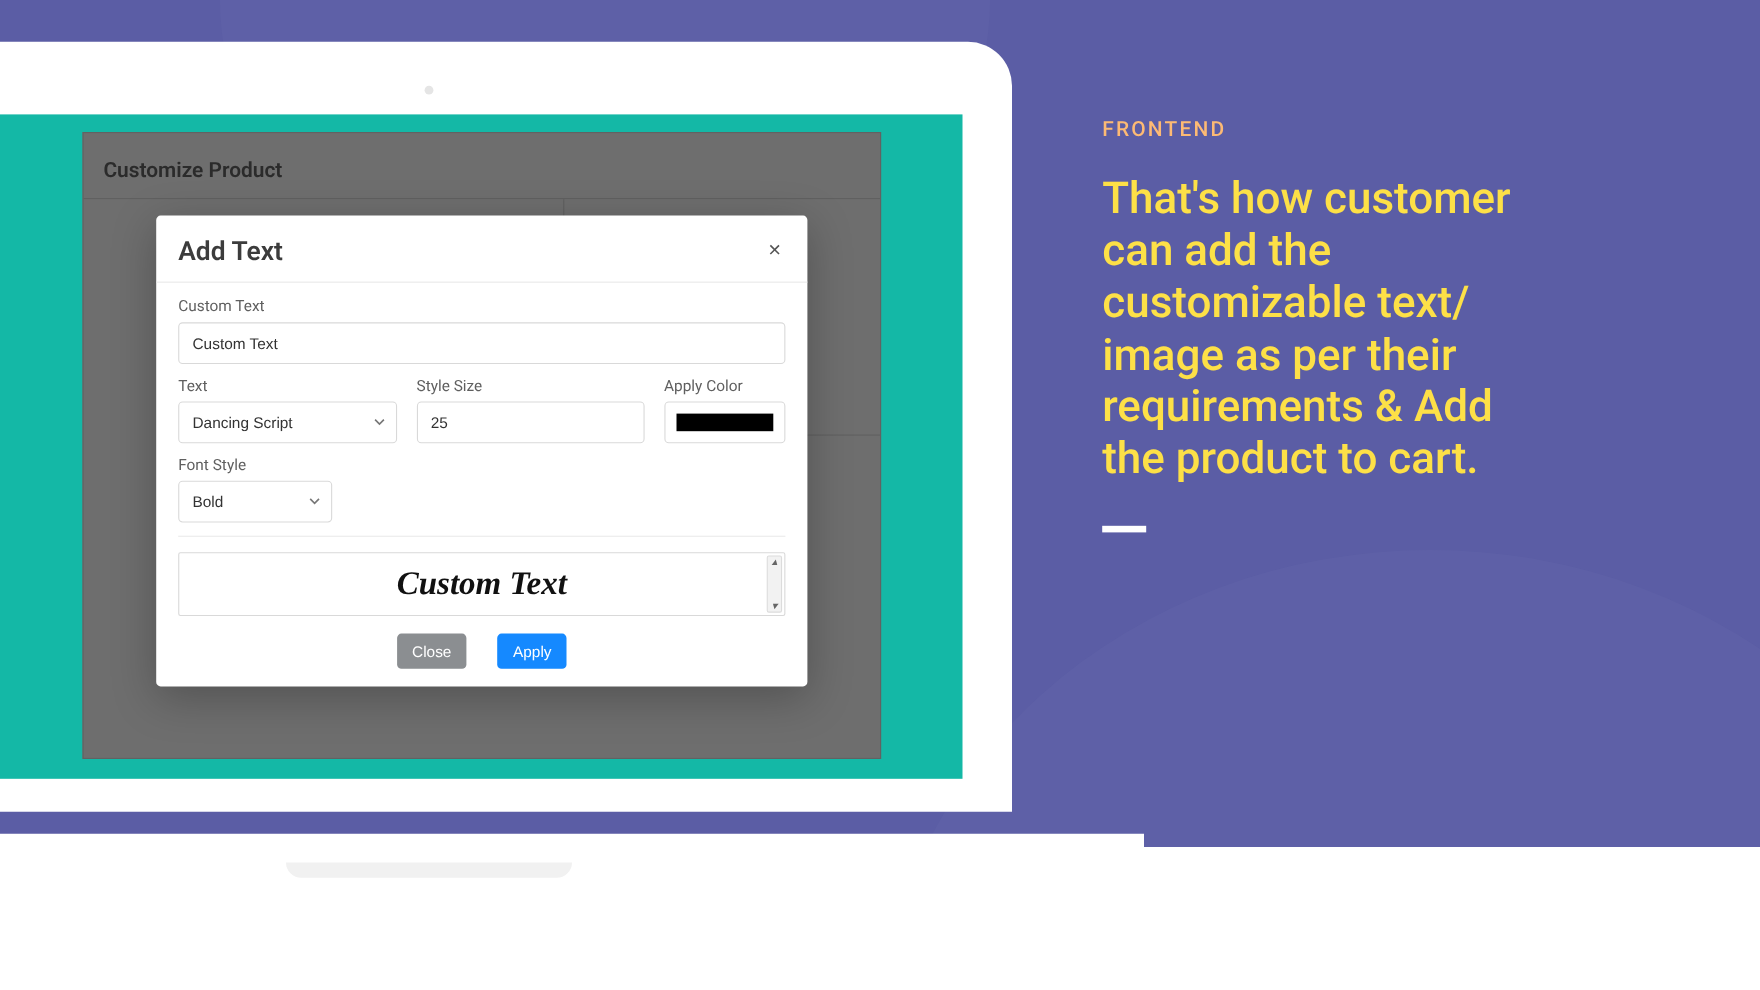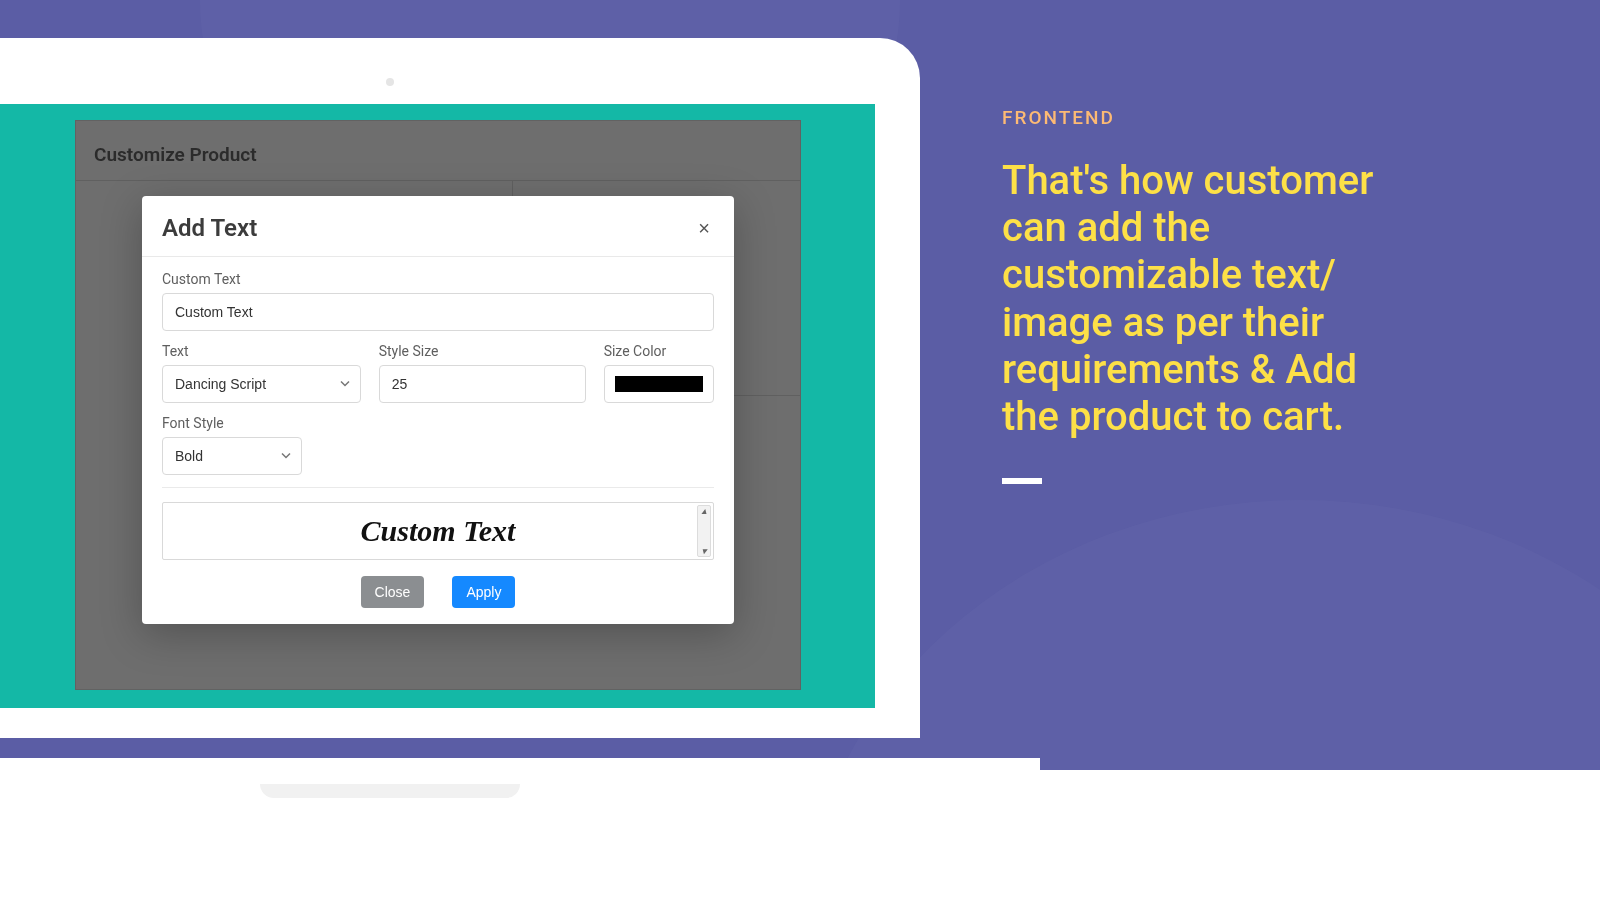--- a/index.html
+++ b/index.html
@@ -303,21 +303,21 @@
                     <path d="M2 4l4 4 4-4" fill="none" stroke="#777" stroke-width="1.5"></path>
                   </svg>
               </span>
             </div>
           </div>
           <div class="form-group" style="flex:1">
             <div class="lbl">Style Size</div>
             <input class="ctl" type="text" value="25" style="">
           </div>
           <div class="form-group" style="flex:1">
-            <div class="lbl">Size Color</div>
+            <div class="lbl">Apply Color</div>
             <div class="color-swatch">
               <div class="color-inner"></div>
             </div>
           </div>
         </div>
 
         <div class="form-row">
           <div class="form-group" style="width:140px">
             <div class="lbl">Font Style</div>
             <div class="select-wrap">

